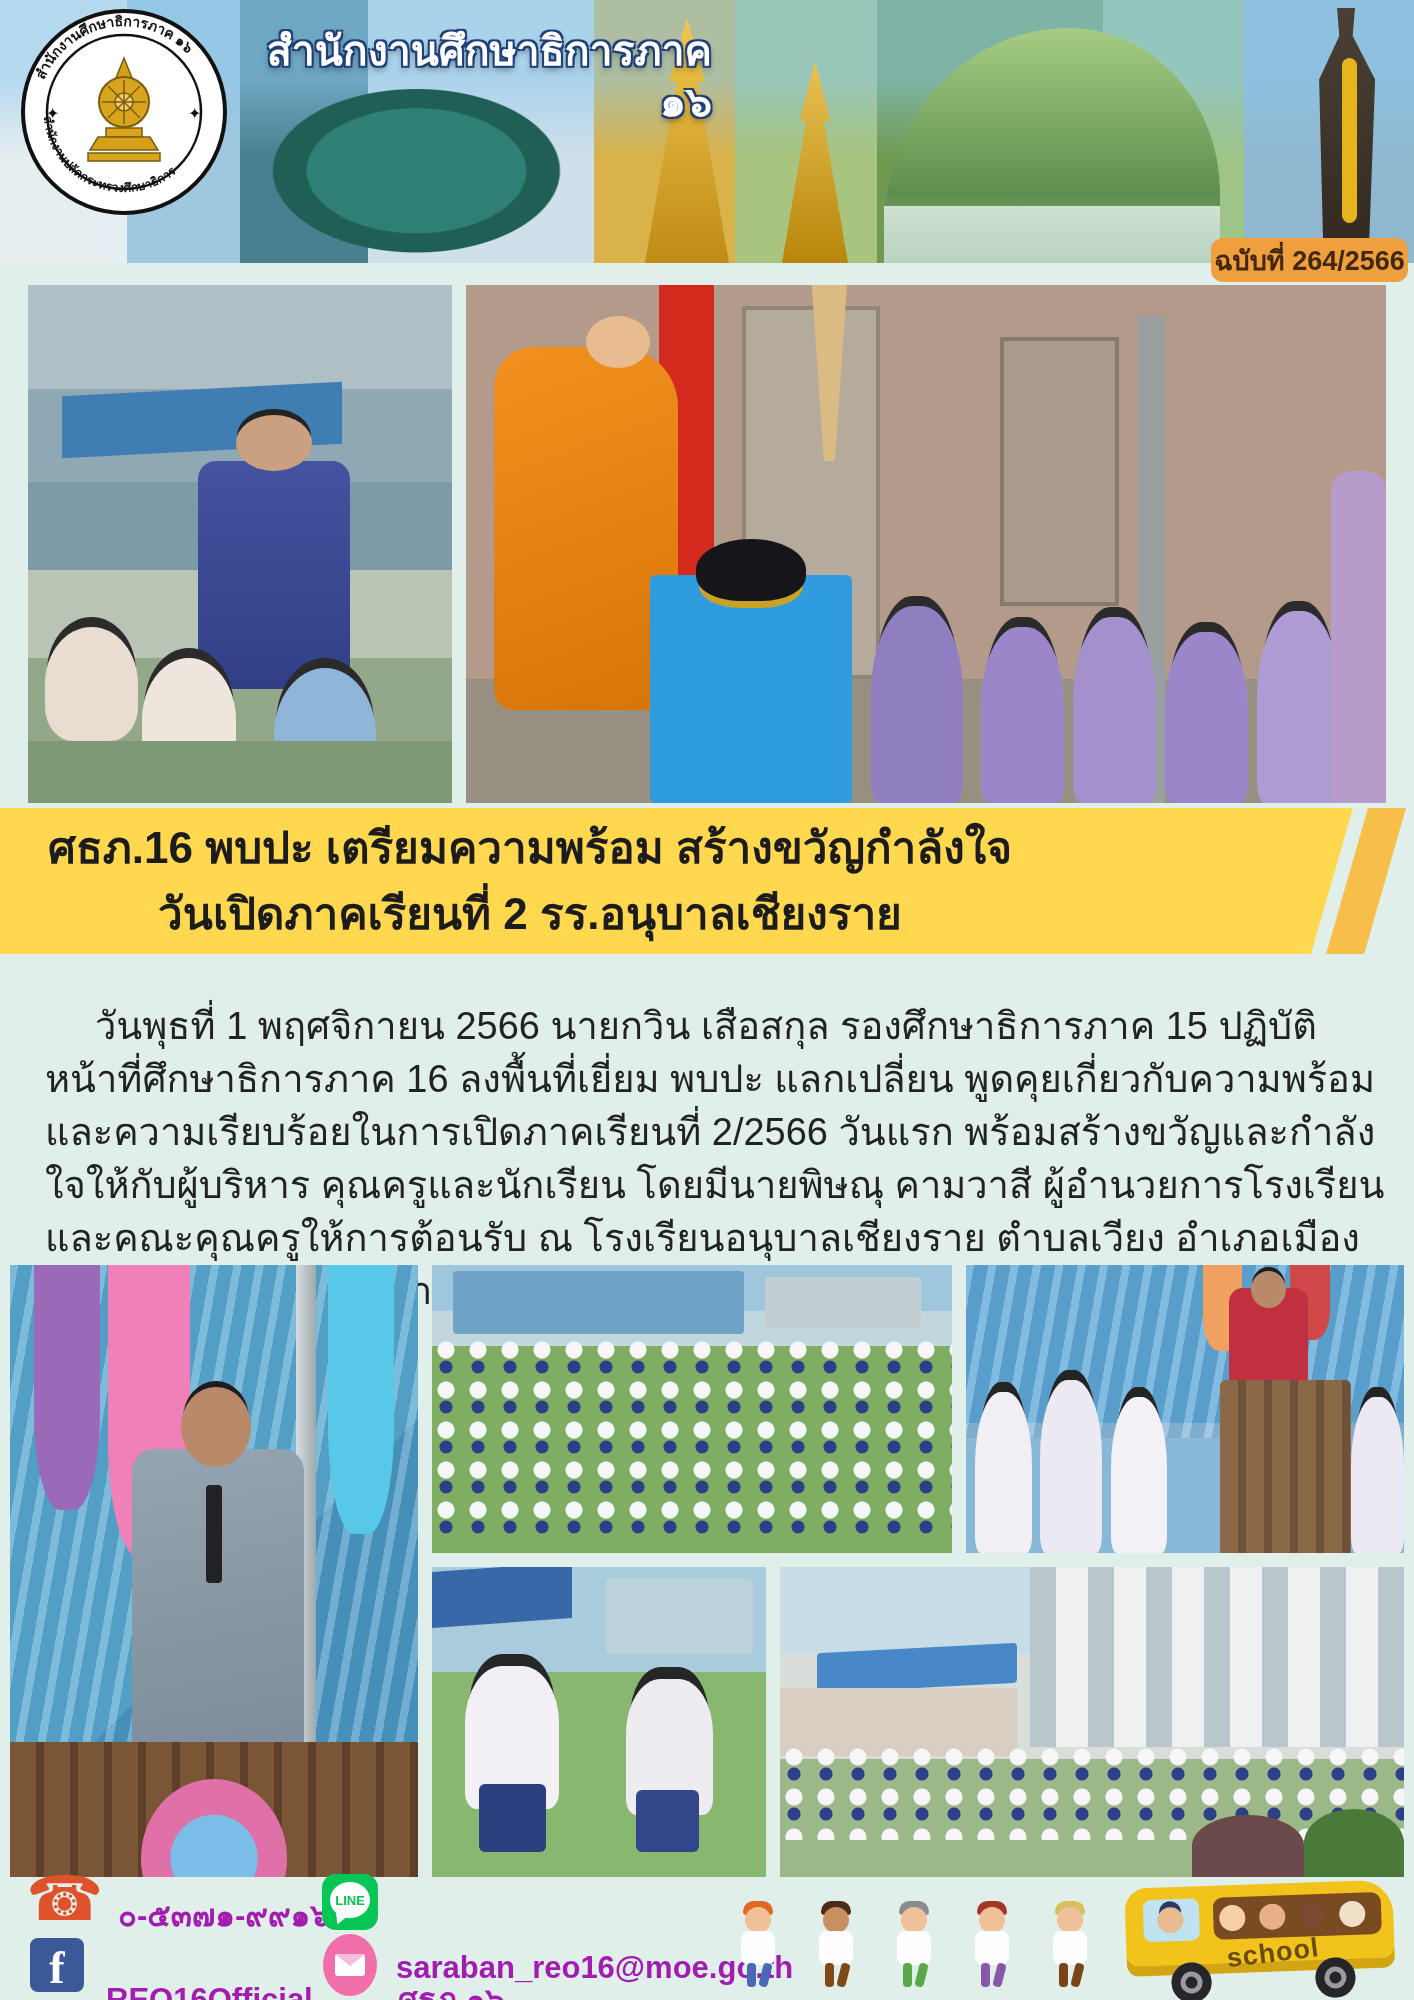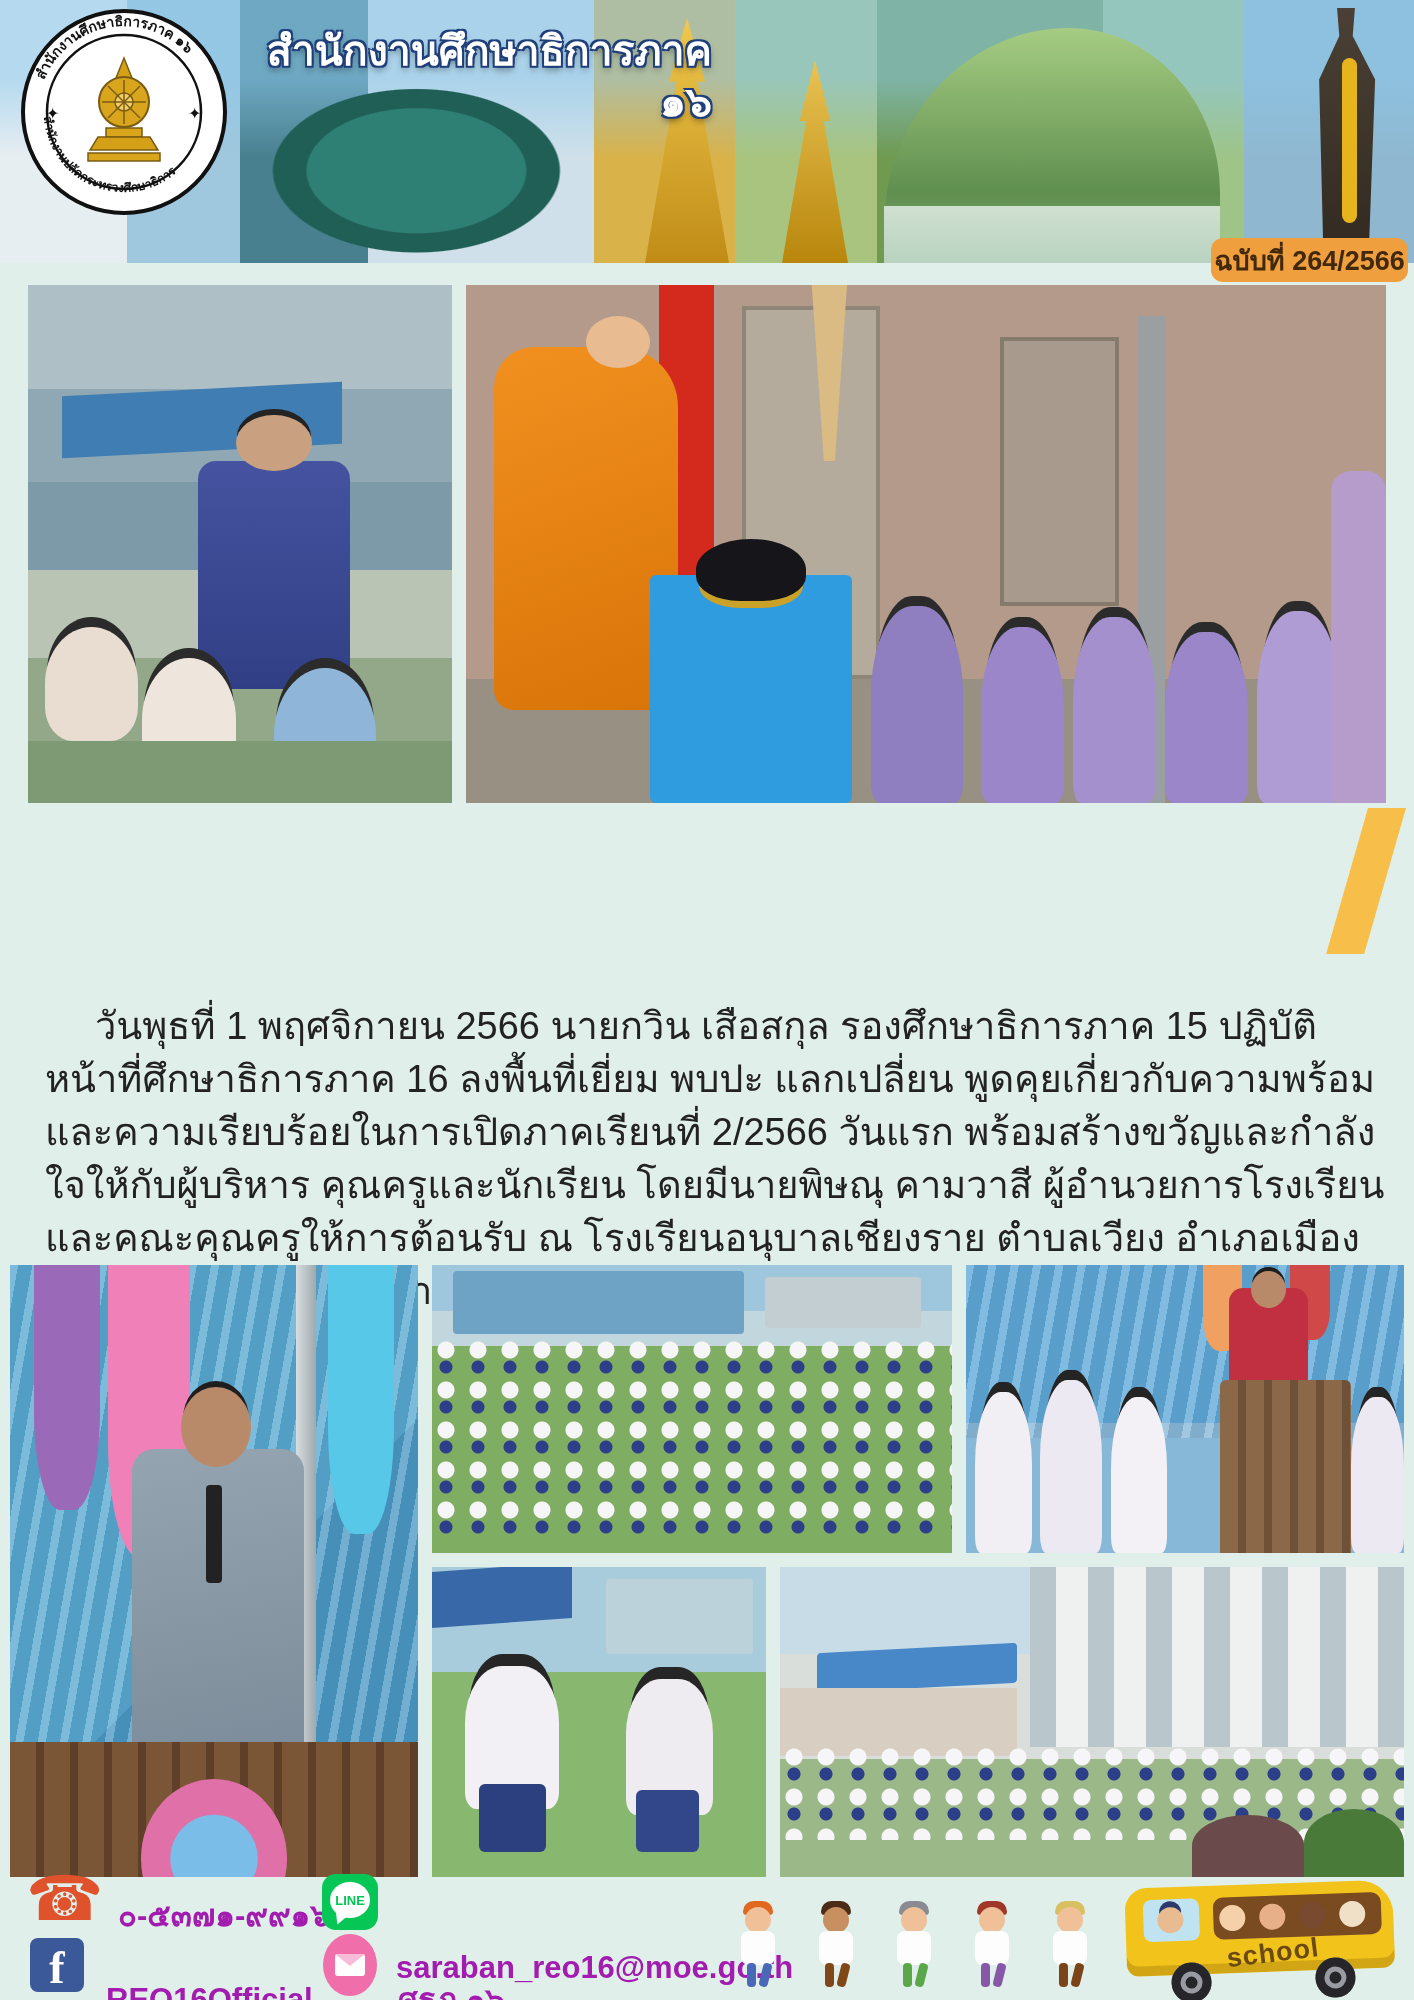--- a/index.html
+++ b/index.html
@@ -196,20 +196,26 @@
     <i class="s" style="left:25%;top:49%;width:12%;height:12%;border-radius:50% 50% 40% 40%;background:#15151a;box-shadow:0 10px 0 -3px #c9a227;"></i>
     <i class="s" style="left:44%;top:62%;width:10%;height:38%;border-radius:45% 45% 10% 10%;background:#8f7fc0;box-shadow:0 -14px 0 -4px #2b2b2b;"></i>
     <i class="s" style="left:56%;top:66%;width:9%;height:34%;border-radius:45% 45% 10% 10%;background:#9a86c8;box-shadow:0 -14px 0 -4px #2b2b2b;"></i>
     <i class="s" style="left:66%;top:64%;width:9%;height:36%;border-radius:45% 45% 10% 10%;background:#a390cc;box-shadow:0 -14px 0 -4px #2b2b2b;"></i>
     <i class="s" style="left:76%;top:67%;width:9%;height:33%;border-radius:45% 45% 10% 10%;background:#9a86c8;box-shadow:0 -14px 0 -4px #2b2b2b;"></i>
     <i class="s" style="left:86%;top:63%;width:9%;height:37%;border-radius:45% 45% 10% 10%;background:#b09cd4;box-shadow:0 -14px 0 -4px #2b2b2b;"></i>
     <i class="s" style="left:94%;top:36%;width:6%;height:64%;border-radius:20px 20px 0 0;background:#b69ccb;"></i>
   </div>
 
   <i class="s banner-accent"></i>
+  <div class="s banner">
+    <div class="banner-text">
+      <div>ศธภ.16 พบปะ เตรียมความพร้อม สร้างขวัญกำลังใจ</div>
+      <div>วันเปิดภาคเรียนที่ 2 รร.อนุบาลเชียงราย</div>
+    </div>
+  </div>
 
   <p class="s article">วันพุธที่ 1 พฤศจิกายน 2566 นายกวิน เสือสกุล รองศึกษาธิการภาค 15 ปฏิบัติหน้าที่ศึกษาธิการภาค 16 ลงพื้นที่เยี่ยม พบปะ แลกเปลี่ยน พูดคุยเกี่ยวกับความพร้อมและความเรียบร้อยในการเปิดภาคเรียนที่ 2/2566 วันแรก พร้อมสร้างขวัญและกำลังใจให้กับผู้บริหาร คุณครูและนักเรียน โดยมีนายพิษณุ คามวาสี ผู้อำนวยการโรงเรียนและคณะคุณครูให้การต้อนรับ ณ โรงเรียนอนุบาลเชียงราย ตำบลเวียง อำเภอเมืองเชียงราย จังหวัดเชียงราย</p>
 
   <div class="photo pb-1">
     <i class="s stripes" style="left:0;top:0;width:100%;height:78%;"></i>
     <i class="s" style="left:6%;top:0;width:16%;height:40%;background:#9a6ab8;border-radius:0 0 40% 40%;"></i>
     <i class="s" style="left:24%;top:0;width:20%;height:48%;background:#f080b8;border-radius:0 0 40% 40%;"></i>
     <i class="s" style="left:70%;top:0;width:5%;height:78%;background:linear-gradient(90deg,#d8dee0,#9fa9ad);"></i>
     <i class="s" style="left:78%;top:0;width:16%;height:44%;background:#58c8e8;border-radius:0 0 40% 40%;"></i>
     <i class="s" style="left:30%;top:30%;width:42%;height:50%;border-radius:22px 22px 0 0;background:linear-gradient(170deg,#94a4b0,#7c8c9a);"></i>

